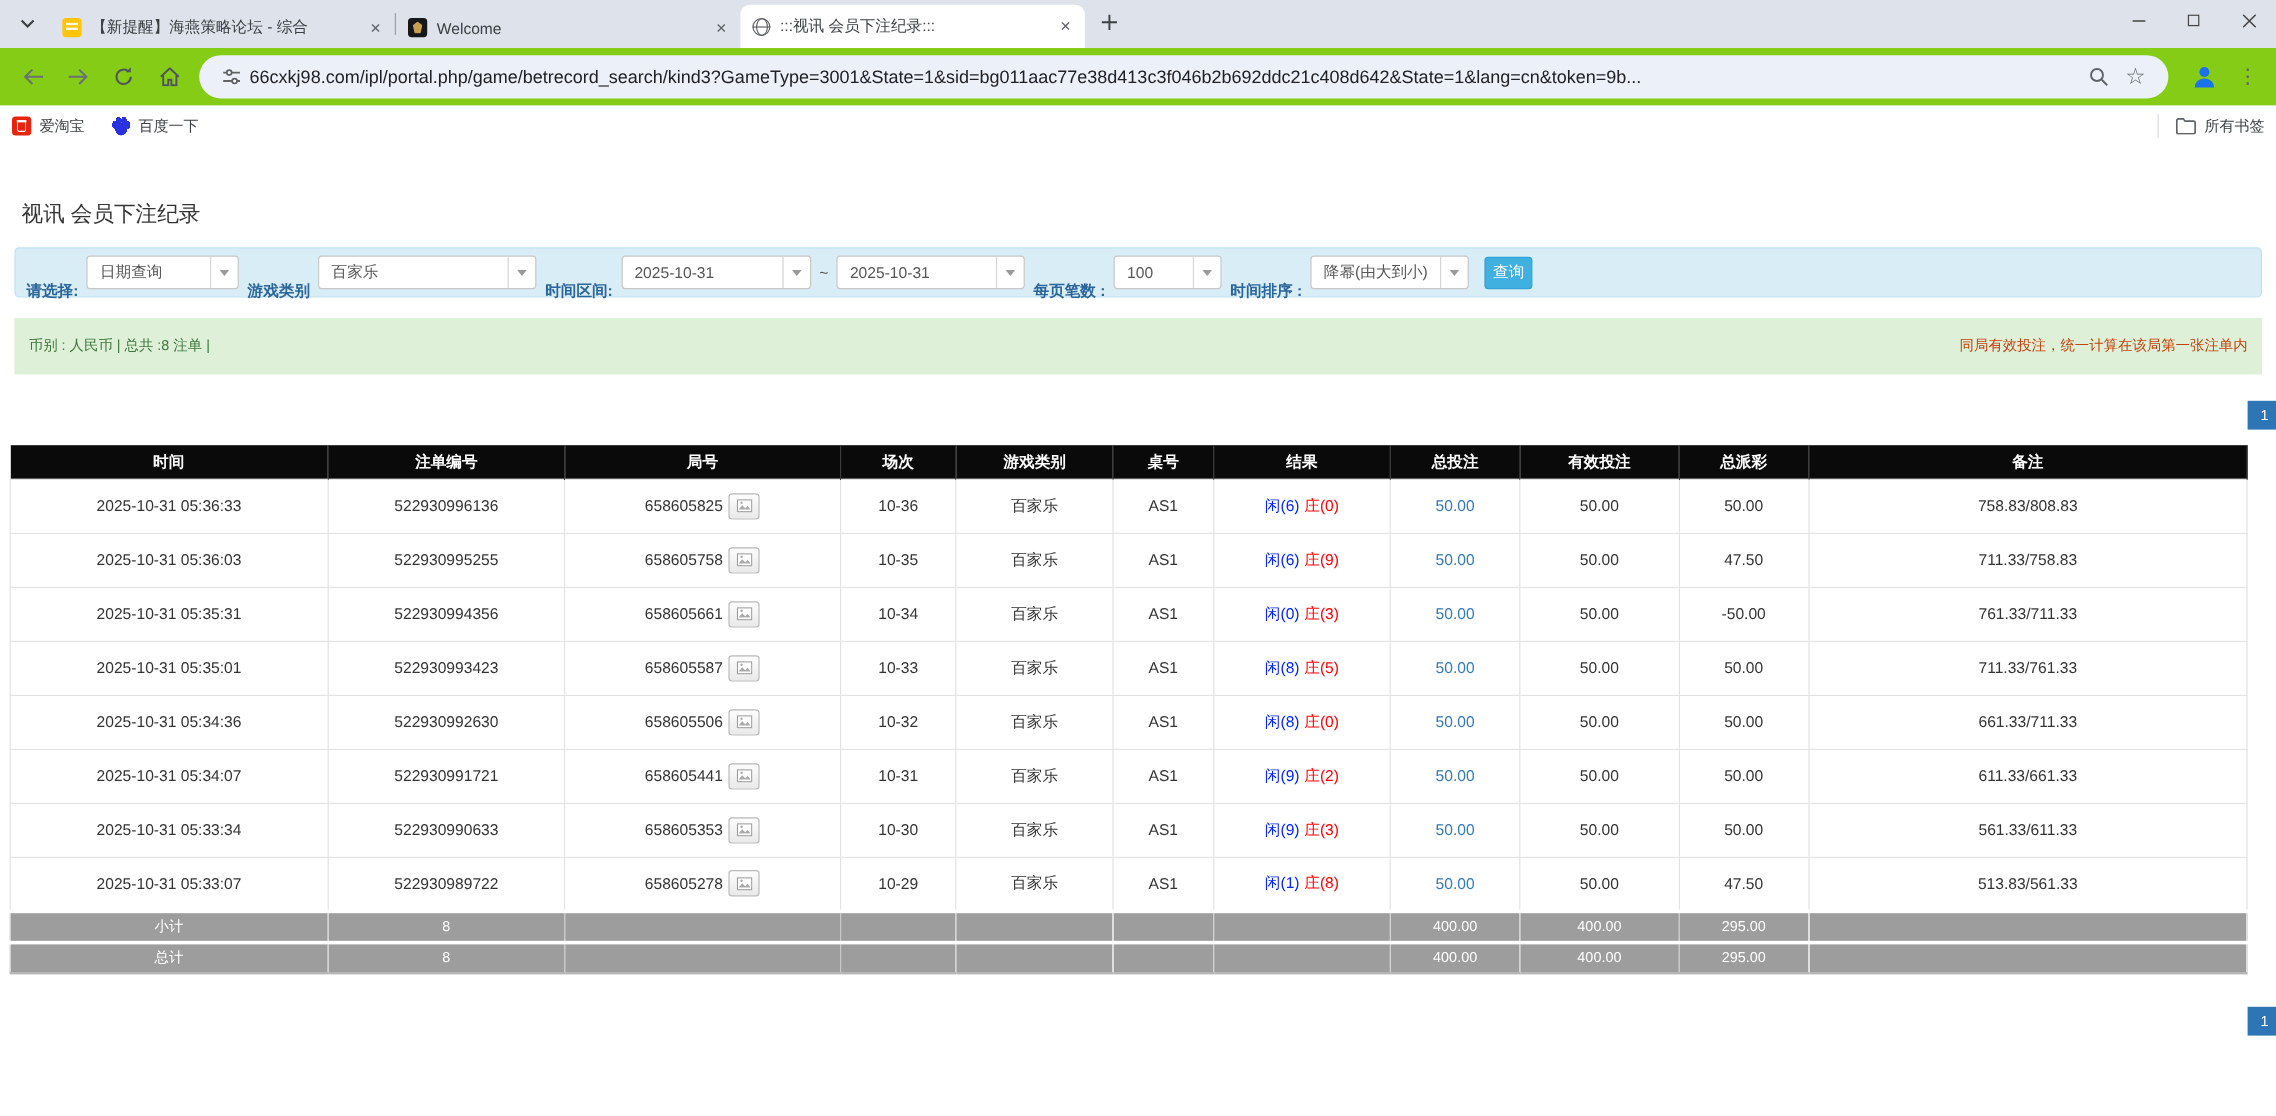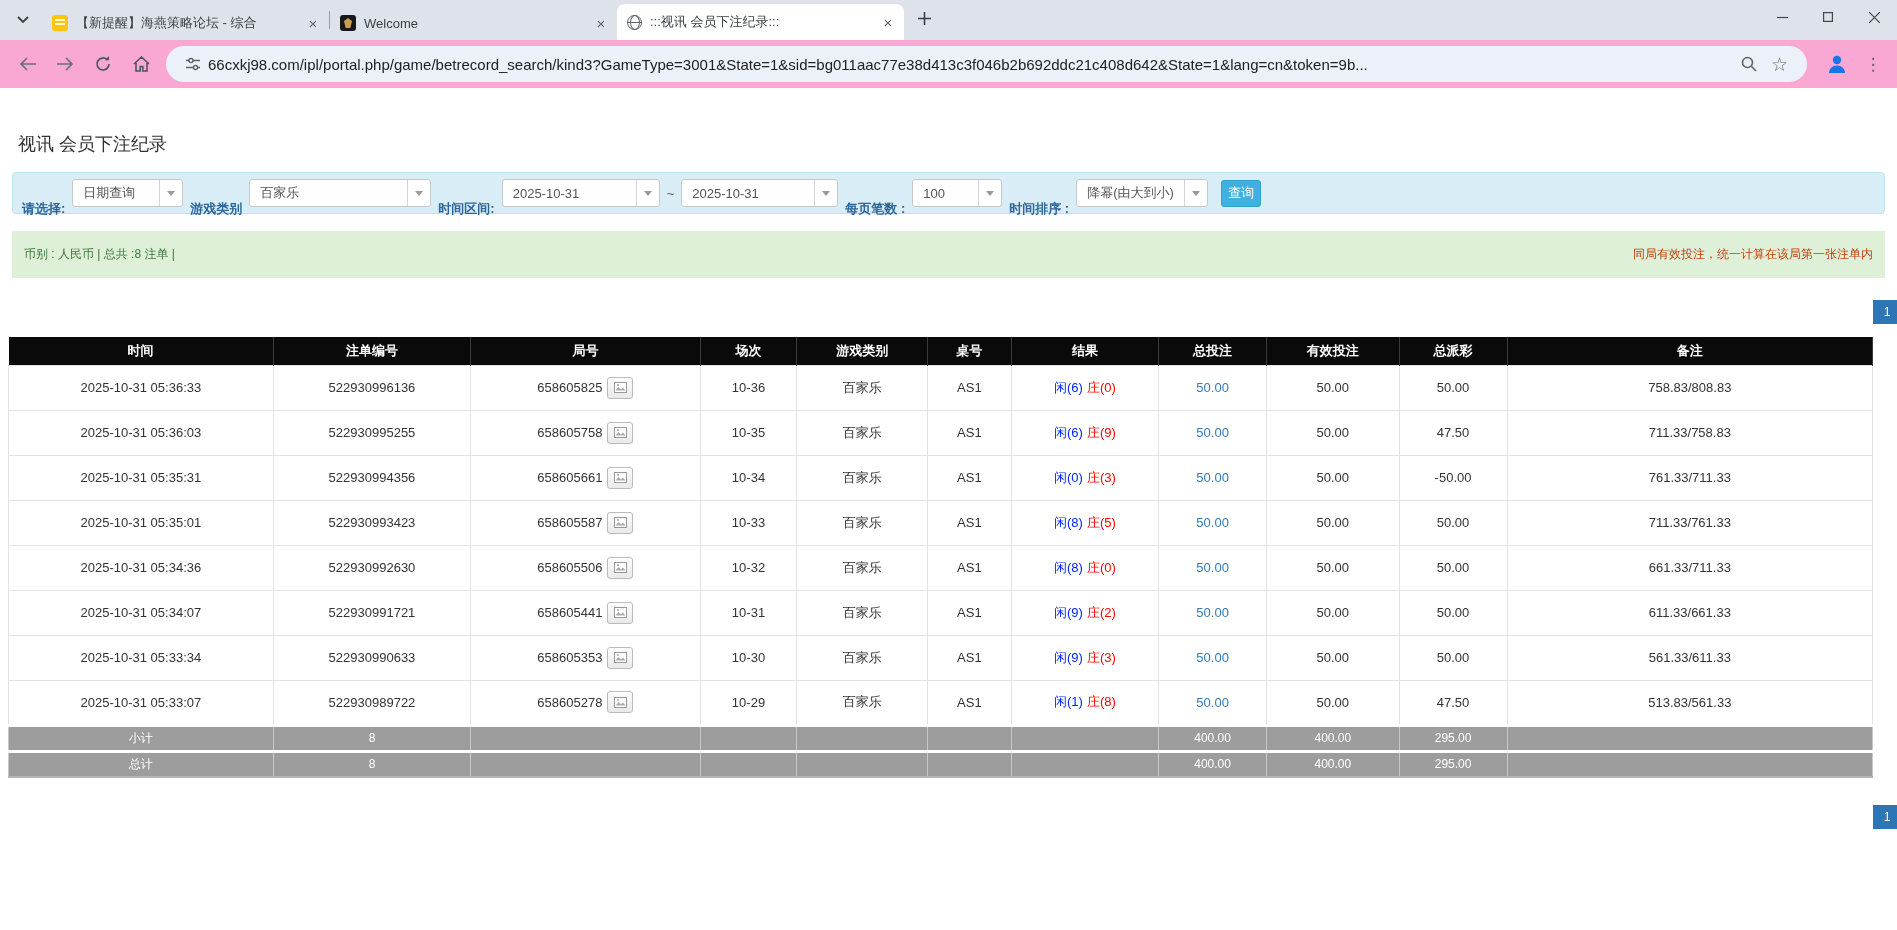--- a/index.html
+++ b/index.html
@@ -27,21 +27,21 @@
     background:#c9a14e; clip-path:polygon(50% 0,100% 30%,80% 100%,20% 100%,0 30%); }
   .favicon.globe { width:15px; height:15px; border:1.5px solid #5f6368; border-radius:50%; margin-top:1px; }
   .favicon.globe::before { content:""; position:absolute; left:-1px; right:-1px; top:50%; height:1.4px; margin-top:-0.7px; background:#5f6368; }
   .favicon.globe::after { content:""; position:absolute; left:50%; top:-1px; bottom:-1px; width:8px;
     transform:translateX(-50%); border:1.4px solid #5f6368; border-radius:50%; }
   .new-tab { width:28px; height:28px; margin:0 0 4px 6px; align-self:center; display:flex; align-items:center;
     justify-content:center; border-radius:50%; cursor:pointer; }
   .win-controls { position:absolute; right:0; top:0; height:34px; display:flex; }
   .win-btn { width:46px; height:34px; display:flex; align-items:center; justify-content:center; cursor:pointer; }
 
-  .urlbar { height:48px; background:#f9a8d4; display:flex; align-items:center; padding:0 8px; }
+  .urlbar { height:48px; background:#84cc16; display:flex; align-items:center; padding:0 8px; }
   .nav-btn { width:34px; height:34px; border-radius:50%; display:flex; align-items:center; justify-content:center;
     margin:0 2px; flex:none; cursor:pointer; }
   .omnibox { flex:1; height:36px; margin:0 10px 0 6px; background:#ecf0f9; border-radius:18px;
     display:flex; align-items:center; padding:0 12px; min-width:0; }
   .url-text { flex:1; font-size:15px; color:#202124; white-space:nowrap; overflow:hidden; min-width:0; }
   .omni-icon { flex:none; margin:0 7px; display:flex; align-items:center; }
   .star { font-size:19px; color:#5f6368; }
   .profile-btn, .menu-btn { flex:none; width:32px; height:32px; display:flex; align-items:center;
     justify-content:center; margin-left:4px; cursor:pointer; }
   .menu-dots { font-size:17px; color:#5f6368; letter-spacing:0; }
@@ -68,21 +68,21 @@
   .page-title { font-size:18px; font-weight:400; color:#333; margin:44px 0 0 6px; }
 
   .filterbar { margin-top:16px; height:42px; background:#d9edf7; border:1px solid #bfe3f1; border-radius:4px;
     display:flex; align-items:center; padding:0 9px; gap:7px; }
   .flabel { font-size:13px; font-weight:bold; color:#2b669a; white-space:nowrap;margin-top:31px; }
   .dd { height:28px; background:#fff; border:1px solid #c8c8c8; border-radius:3px; display:flex;
     align-items:center; font-size:13px; color:#555; cursor:pointer; flex:none; }
   .dd-value { flex:1; padding-left:10px; white-space:nowrap; overflow:hidden; }
   .dd-arrow { width:23px; height:100%; border-left:1px solid #d5d5d5; display:flex; align-items:center; justify-content:center; }
   .dd-arrow i { width:0; height:0; border-left:4px solid transparent; border-right:4px solid transparent; border-top:5px solid #999; }
-  .dd-query{width:111px}.dd-game{width:182px}.dd-from{width:158px}.dd-to{width:157px}.dd-size{width:90px}.dd-sort{width:132px}
+  .dd-query{width:127px}.dd-game{width:182px}.dd-from{width:158px}.dd-to{width:157px}.dd-size{width:90px}.dd-sort{width:132px}
   .tilde { font-size:13px; color:#555; }
   .search-btn { margin-left:6px; width:40px; height:27px; background:#3fb0e0; border:1px solid #2fa3d5;
     border-radius:3px; color:#fff; font-size:13px; cursor:pointer; font-family:inherit; }
 
   .summary { margin-top:17px; height:47px; background:#dff0d8; display:flex; align-items:center;
     justify-content:space-between; padding:17px 12px; }
   .sum-left { font-size:12px; color:#3c763d; }
   .sum-right { font-size:12px; color:#c2410c; }
 
   .pager { height:24px; position:relative; }
@@ -207,20 +207,42 @@
       <svg width="22" height="22" viewBox="0 0 22 22">
           <circle cx="11" cy="7" r="4.2" fill="#1a73e8"></circle>
           <path d="M3 20c0-4.4 3.6-7.5 8-7.5s8 3.1 8 7.5z" fill="#1a73e8"></path>
         </svg>
     </div>
     <div class="menu-btn">
         <span class="menu-dots">⋮</span>
       </div>
   </div>
 
+  <div class="bookmarksbar">
+    <div style="display:flex;align-items:center">
+  <div class="bm-item">
+    <span class="bm-icon taobao-icon"></span>
+    <span class="bm-label">爱淘宝</span>
+  </div>
+
+  <div class="bm-item">
+    <span class="bm-icon baidu-icon"></span>
+    <span class="bm-label">百度一下</span>
+  </div>
+</div>
+    <div class="bm-right">
+      <span class="bm-sep"></span>
+      <span class="bm-folder">
+        <svg width="17" height="14" viewBox="0 0 17 14">
+            <path d="M1 2.5c0-.8.6-1.5 1.4-1.5h4l1.5 2h7c.8 0 1.4.7 1.4 1.5V12c0 .8-.6 1.5-1.4 1.5H2.4c-.8 0-1.4-.7-1.4-1.5z" fill="none" stroke="#5f6368" stroke-width="1.4"></path>
+          </svg>
+      </span>
+      <span>所有书签</span>
+    </div>
+  </div>
 
   <div class="page">
     <h1 class="page-title">视讯 会员下注纪录</h1>
 
     <div class="filterbar">
       <span class="flabel">请选择:</span>
       <div class="dd dd-query">
         <span class="dd-value">日期查询</span>
         <span class="dd-arrow">
             <i></i>

